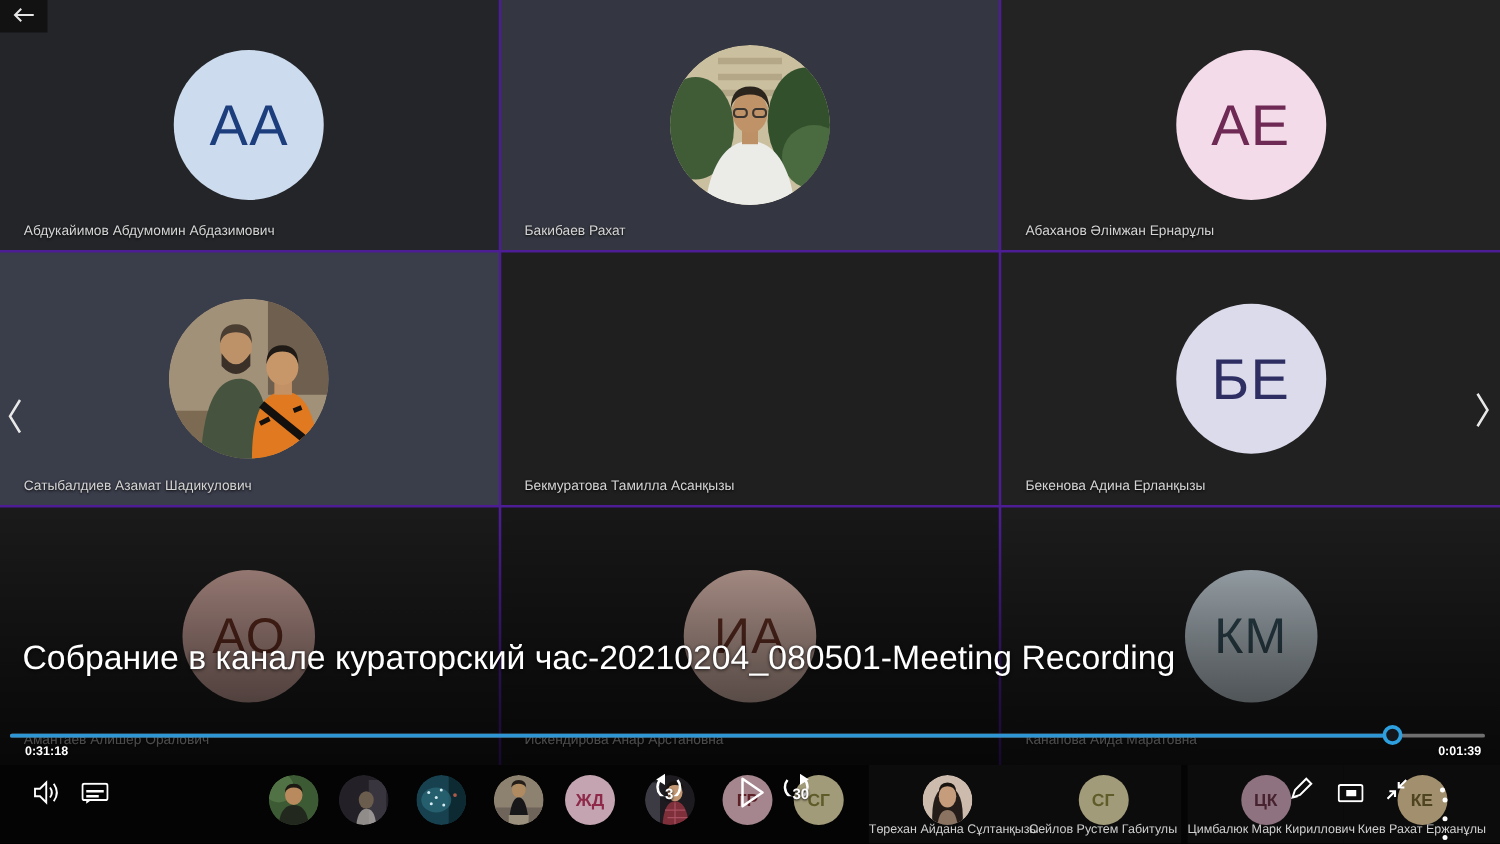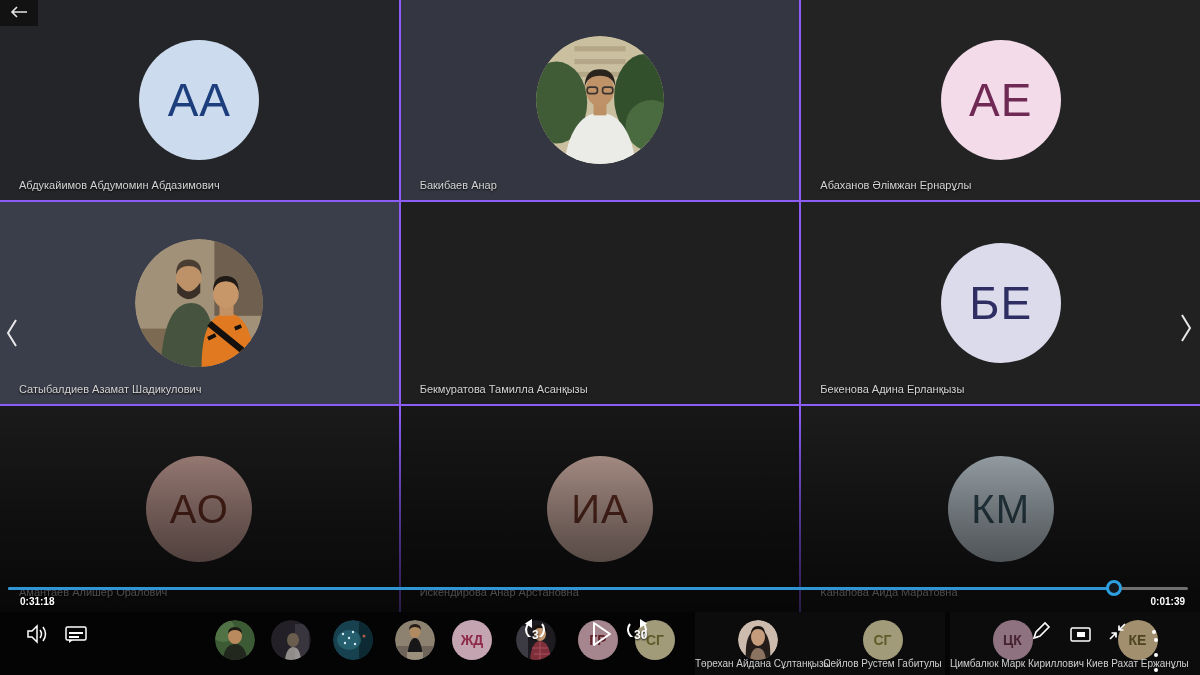--- a/index.html
+++ b/index.html
@@ -1,20 +1,20 @@
 <!DOCTYPE html>
 <html><head>
 <meta charset="utf-8">
 <style>
   html,body{margin:0;padding:0;background:#000;}
   .stage{position:relative;width:1200px;height:675px;background:#000;overflow:hidden;
          font-family:"Liberation Sans",sans-serif;}
   
   .grid{position:absolute;left:0;top:0;right:0;bottom:63px;display:grid;
-        grid-template-columns:1fr 1fr 1fr;grid-template-rows:200px 202px 1fr;gap:2px;background:#8b5cf6;}
+        grid-template-columns:1fr 1fr 1fr;grid-template-rows:200px 202px 1fr;gap:2px;background:#4c1d95;}
   .tile{position:relative;display:flex;align-items:center;justify-content:center;overflow:hidden;}
   .circle{border-radius:50%;display:flex;align-items:center;justify-content:center;
           font-size:46px;letter-spacing:1px;}
   .c120{width:120px;height:120px;}
   .c106{width:106px;height:106px;font-size:40px;}
   .tile-name{position:absolute;left:19px;bottom:9px;font-size:11px;color:#d4d4d4;
              text-shadow:0 1px 2px rgba(0,0,0,.9);white-space:nowrap;}
   .row3 .tile-name{bottom:14px;}
   .photo-avatar{border-radius:50%;overflow:hidden;display:block;}
   
@@ -83,21 +83,21 @@
           <ellipse cx="85" cy="48" rx="24" ry="34" fill="#33502d"></ellipse>
           <ellipse cx="90" cy="70" rx="20" ry="20" fill="#4a6b3f"></ellipse>
           <path d="M22,100 C26,70 38,60 50,60 C62,60 74,70 78,100 Z" fill="#ebebe8"></path>
           <rect x="45" y="52" width="10" height="10" fill="#bd9065"></rect>
           <ellipse cx="50" cy="42" rx="11" ry="13" fill="#c09268"></ellipse>
           <path d="M38,40 Q38,26 50,26 Q62,26 62,40 Q60,31 50,31 Q40,31 38,40 Z" fill="#2b241d"></path>
           <rect x="40" y="40" width="8" height="5" rx="2" fill="none" stroke="#3a3530" stroke-width="1.3"></rect>
           <rect x="52" y="40" width="8" height="5" rx="2" fill="none" stroke="#3a3530" stroke-width="1.3"></rect>
         </g>
       </svg>
-      <div class="tile-name">Бакибаев Анар</div>
+      <div class="tile-name">Бакибаев Рахат</div>
     </div>
 
     <div class="tile" style="background: rgb(35, 35, 35);">
       <div class="circle c120" style="background: rgb(243, 219, 233); color: rgb(110, 42, 84);">
           <span>АЕ</span>
         </div>
       <div class="tile-name">Абаханов Әлімжан Ернарұлы</div>
     </div>
 
     <div class="tile" style="background: rgb(58, 61, 74);">
@@ -173,20 +173,21 @@
   </span>
 
   <button class="back-btn">
     <span>
       <svg width="20" height="14" viewBox="0 0 20 14">
           <path d="M18,7 L3,7 M8,2 L3,7 L8,12" fill="none" stroke="#e6e6e6" stroke-width="1.6"></path>
         </svg>
     </span>
   </button>
 
+  <div class="vid-title">Собрание в канале кураторский час-20210204_080501-Meeting Recording</div>
 
   <div class="track">
     <div class="track-fill" style="width: 93.7%;"></div>
     <div class="knob" style="left: calc(93.7% - 8px);"></div>
   </div>
   <div class="time elapsed">0:31:18</div>
   <div class="time remaining">0:01:39</div>
 
   <div class="bar">
 

